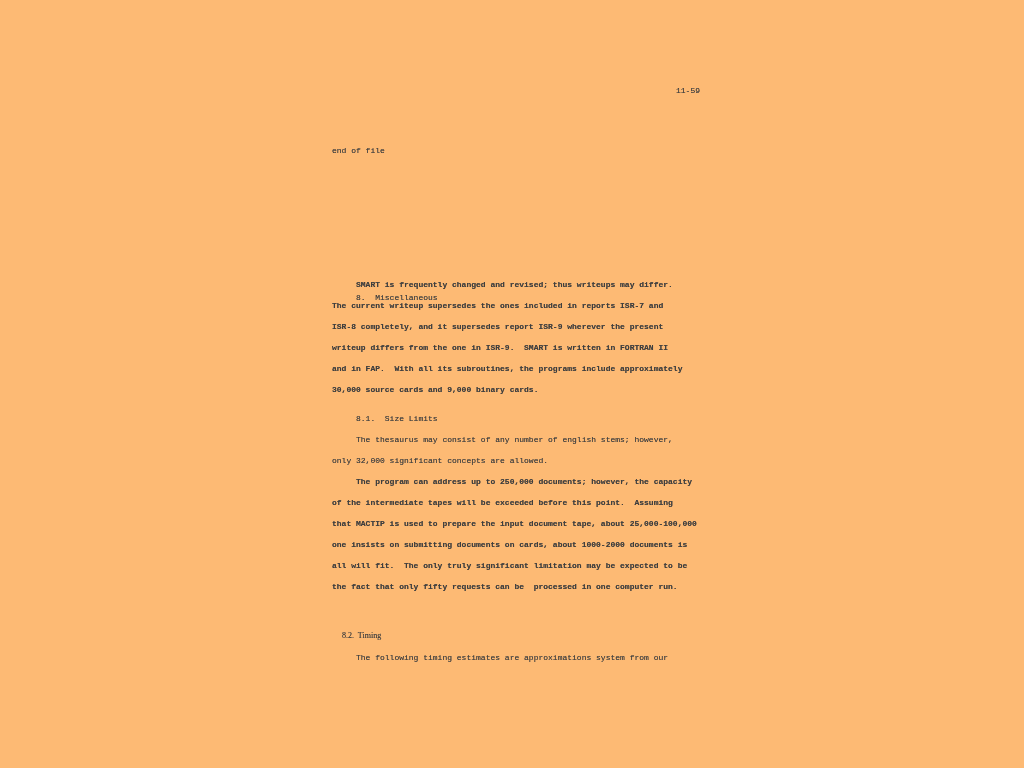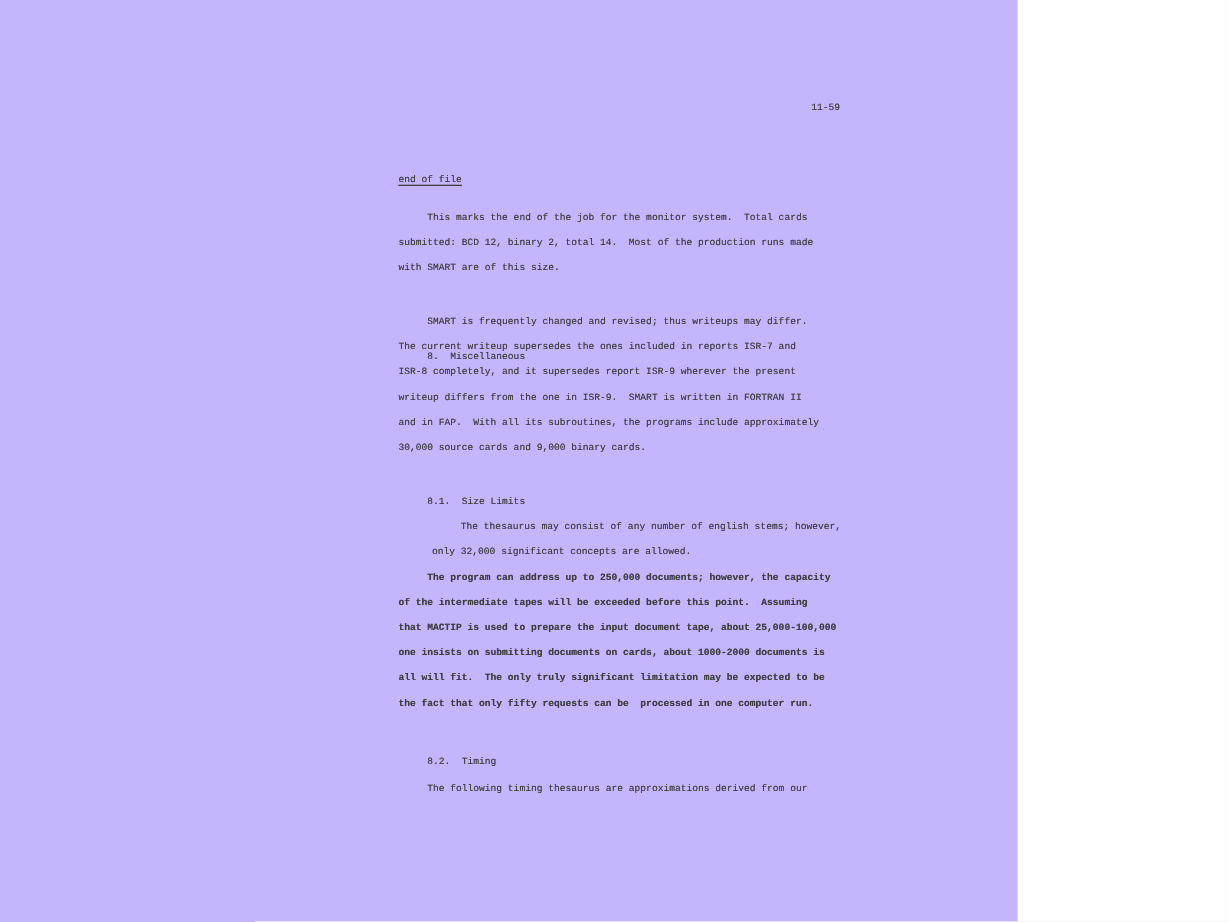--- a/index.html
+++ b/index.html
@@ -1,20 +1,20 @@
 <!DOCTYPE html>
 <html><head>
 <meta charset="utf-8">
 <style>
   html, body { margin: 0; padding: 0; background: #ffffff; }
   .page {
     position: relative;
-    width: 848px;
+    width: 1024px;
     height: 768px;
-    background: #c4b5fd;
+    background: #fdba74;
     overflow: hidden;
     font-family: "Liberation Mono", "DejaVu Sans Mono", monospace;
     color: #3e3e3e;
   }
   .scan {
     position: absolute;
     left: 0; top: 0; width: 100%; height: 100%;
     filter: blur(0.25px);
     text-shadow: 0 0 0.5px rgba(70,70,70,0.65);
   }
@@ -23,46 +23,41 @@
     font-size: 8px;
     line-height: 21px;
     letter-spacing: 0;
   }
   .block { position: absolute; left: 332px; width: 400px; }
   .pagenum { position: absolute; left: 676px; top: 80px; }
   .b-intro   { top: 107px; }
   .b-eofhead { top: 140px; }
   .b-eofpara { top: 171px; }
   .b-sec8h   { top: 253px; margin-top: 34px; }
-  .b-sec8p   { top: 258px; }
+  .b-sec8p   { top: 274px; font-weight: bold; }
   .b-s81h    { top: 408px; }
-  .b-s81p1   { top: 429px; margin-left: 28px; }
+  .b-s81p1   { top: 429px; }
   .b-s81p2   { top: 471px; font-weight: bold; }
-  .b-s82h    { top: 625px; }
+  .b-s82h    { top: 625px; font-family: Liberation Serif, serif; }
   .b-s82p    { top: 647px; }
-  .u { text-decoration: underline; text-underline-offset: 2px; }
+  .u { text-underline-offset: 2px; }
 </style>
 </head>
 <body>
 
 <div class="page">
   <div class="scan">
 
     <div class="line pagenum">11-59</div>
 
 
     <div class="block b-eofhead">
       <div class="line u">end of file</div>
     </div>
 
-    <div class="block b-eofpara">
-      <div class="line">     This marks the end of the job for the monitor system.  Total cards</div>
-      <div class="line">submitted: BCD 12, binary 2, total 14.  Most of the production runs made</div>
-      <div class="line">with SMART are of this size.</div>
-    </div>
 
     <div class="block b-sec8h">
       <div class="line">     8.  Miscellaneous</div>
     </div>
 
     <div class="block b-sec8p">
       <div class="line">     SMART is frequently changed and revised; thus writeups may differ.</div>
       <div class="line">The current writeup supersedes the ones included in reports ISR-7 and</div>
       <div class="line">ISR-8 completely, and it supersedes report ISR-9 wherever the present</div>
       <div class="line">writeup differs from the one in ISR-9.  SMART is written in FORTRAN II</div>
@@ -86,17 +81,17 @@
       <div class="line">one insists on submitting documents on cards, about 1000-2000 documents is</div>
       <div class="line">all will fit.  The only truly significant limitation may be expected to be</div>
       <div class="line">the fact that only fifty requests can be  processed in one computer run.</div>
     </div>
 
     <div class="block b-s82h">
       <div class="line">     8.2.  Timing</div>
     </div>
 
     <div class="block b-s82p">
-      <div class="line">     The following timing thesaurus are approximations derived from our</div>
+      <div class="line">     The following timing estimates are approximations system from our</div>
     </div>
 
   </div>
 </div>
 
 </body></html>

